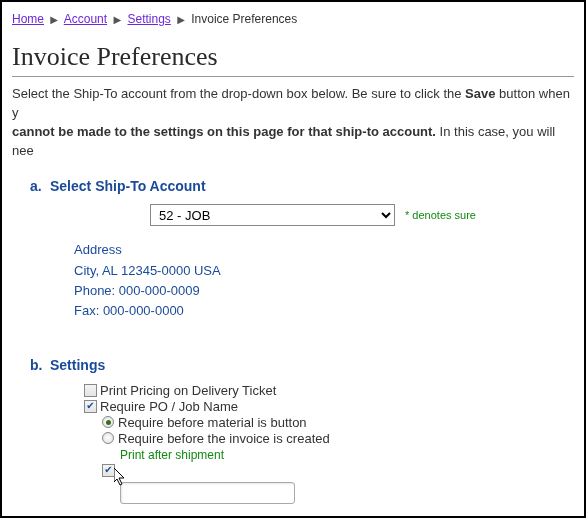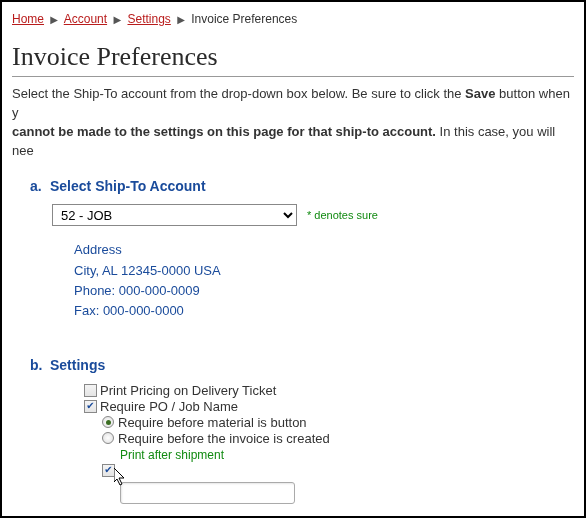--- a/index.html
+++ b/index.html
@@ -16,21 +16,21 @@
     position: relative;
     background: #fff;
   }
   .content { padding: 8px 10px 0 10px; }
   .breadcrumb {
     font-size: 12px;
     padding: 2px 0 6px 0;
     color: #333;
   }
   .breadcrumb a {
-    color: #b91c1c;
+    color: #6d28d9;
     text-decoration: underline;
     text-align: right;
   }
   .breadcrumb .sep {
     margin: 0 3px;
     font-size: 10px;
     color: #555;
   }
   h1.page-title {
     font-family: Georgia, "Times New Roman", serif;
@@ -68,20 +68,21 @@
     font-weight: bold;
     font-size: 14px;
   }
   .section-body {
     margin-left: 40px;
   }
   .shipto-row {
     display: flex;
     align-items: center;
     margin: 10px 0 14px 0;
+    justify-content: center;
   }
   select.shipto {
     width: 245px;
     height: 22px;
     border: 1px solid #888;
     font-size: 13px;
     padding-left: 4px;
     background: #fff;
   }
   .hold-note {

